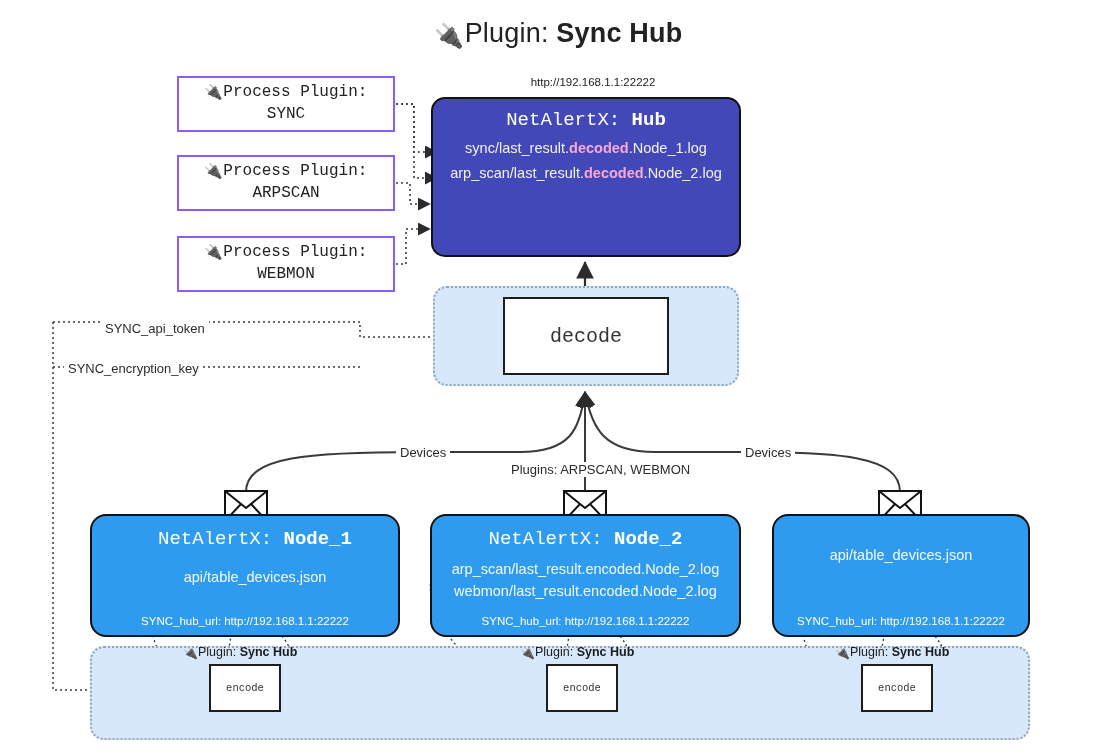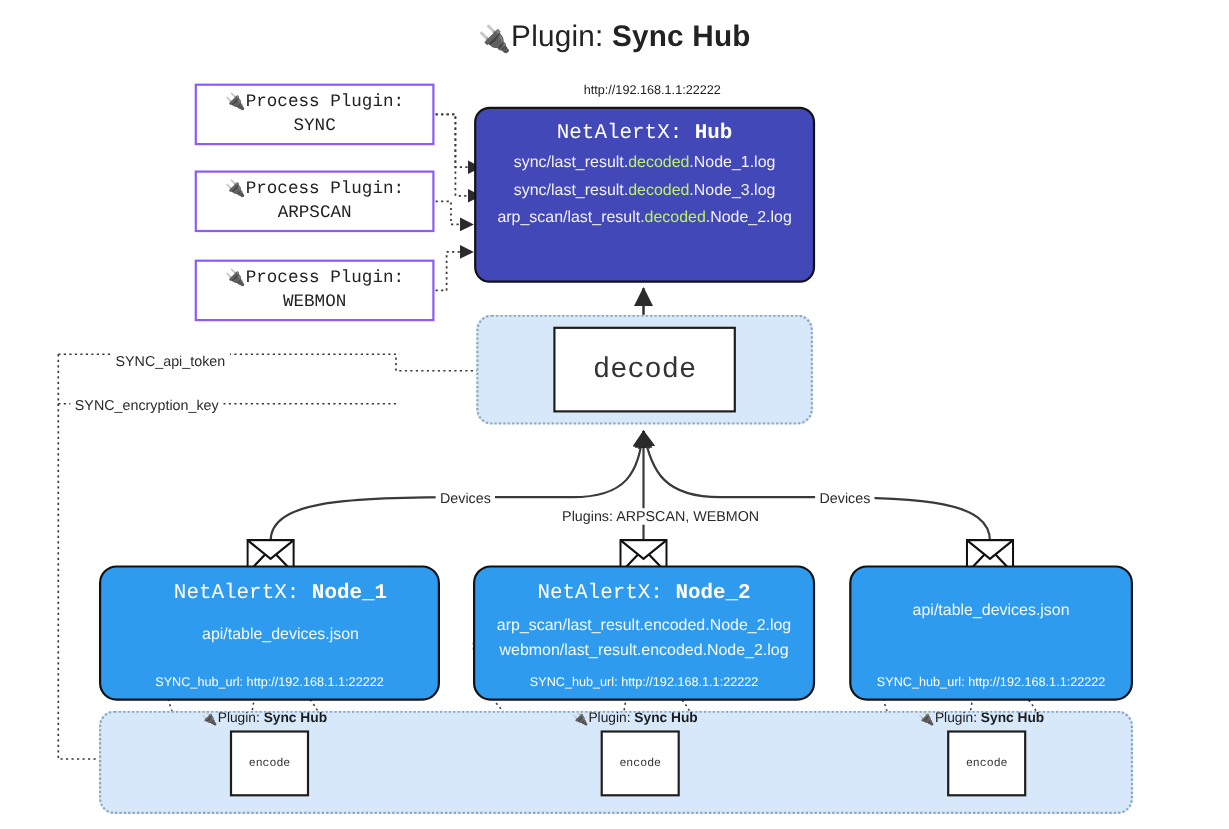--- a/index.html
+++ b/index.html
@@ -108,21 +108,21 @@
     margin-bottom: 5px;
   }
   #hub-box .hub-title b { font-weight: bold; }
   .hub-line {
     font-size: 14.5px;
     color: #f2f2f2;
     text-align: center;
     line-height: 1.72;
     white-space: nowrap;
   }
-  .hub-line b { font-weight: normal; color: #bef264; }
+  .hub-line b { font-weight: bold; color: #f9a8d4; }
 
   
   .blue-wrap {
     position: absolute;
     background: #d6e8fa;
     border: 2px dotted #8ba6bd;
     border-radius: 14px;
     box-sizing: border-box;
   }
   #decode-wrap { left: 433px; top: 286px; width: 306px; height: 100px; }
@@ -133,22 +133,22 @@
     position: absolute;
     background: #ffffff;
     border: 2px solid #1d1d1d;
     box-sizing: border-box;
     display: flex;
     align-items: center;
     justify-content: center;
     font-family: "Liberation Mono", monospace;
     color: #333333;
   }
-  #decode-box { left: 503px; top: 297px; width: 166px; height: 78px; font-size: 26px; }
-  .encode-box { top: 664px; width: 72px; height: 60px; font-size: 10.5px; }
+  #decode-box { left: 503px; top: 297px; width: 166px; height: 78px; font-size: 20px; }
+  .encode-box { top: 664px; width: 72px; height: 48px; font-size: 10.5px; }
   #encode-box-1 { left: 209px; }
   #encode-box-2 { left: 546px; }
   #encode-box-3 { left: 861px; }
 
   
   .plugin-caption {
     position: absolute;
     top: 645px;
     font-size: 12.5px;
     color: #1c1c1c;
@@ -296,21 +296,20 @@
     <div class="l2">WEBMON</div>
   </div>
 
   <div class="hub-url">http://192.168.1.1:22222</div>
   <div id="hub-box">
     <div class="hub-title">
       <span>NetAlertX:</span>
       <b>Hub</b>
     </div>
     <div class="hub-line"><span>sync/last_result.</span><b>decoded</b><span>.Node_1.log</span></div>
-    <div class="hub-line"><span>sync/last_result.</span><b>decoded</b><span>.Node_3.log</span></div>
     <div class="hub-line"><span>arp_scan/last_result.</span><b>decoded</b><span>.Node_2.log</span></div>
   </div>
 
   <div class="blue-wrap" id="decode-wrap"></div>
   <div class="op-box" id="decode-box">decode</div>
 
   <div class="edge-label" id="label-devices-left">Devices</div>
   <div class="edge-label" id="label-devices-right">Devices</div>
   <div class="edge-label" id="label-plugins-center">Plugins: ARPSCAN, WEBMON</div>
   <div class="edge-label" id="label-api-token">SYNC_api_token</div>

